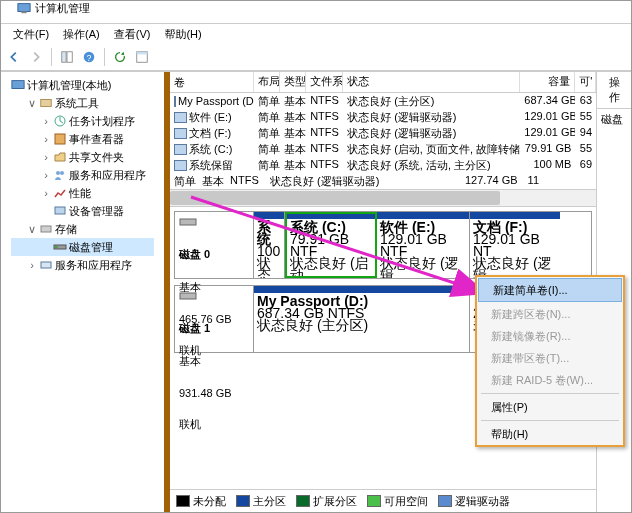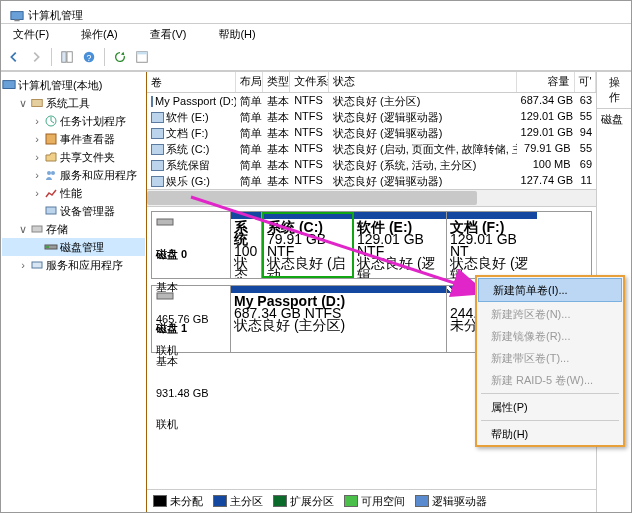--- a/index.html
+++ b/index.html
@@ -1,26 +1,26 @@
 <!DOCTYPE html>
 <html><head>
 <meta charset="utf-8">
 <style>
 html,body{margin:0;padding:0;font-family:"Microsoft YaHei","Segoe UI",sans-serif;font-size:11px;color:#000;background:#fff}
 .window{width:632px;height:513px;border:1px solid #999;display:flex;flex-direction:column;box-sizing:border-box;position:relative;overflow:hidden}
-.titlebar{height:22px;display:flex;align-items:flex-end;padding:0 9px;border-bottom:1px solid #ccc}
+.titlebar{height:22px;display:flex;align-items:flex-start;padding:0 16px;border-bottom:1px solid #ccc}
 .titlebar .ico{width:14px;height:14px;margin-right:4px}
-.menubar{height:20px;display:flex;align-items:center;padding:0 6px;gap:20px}
+.menubar{height:20px;display:flex;align-items:center;padding:0 6px;gap:2px}
 .menubar span{padding:2px 6px}
 .toolbar{height:26px;display:flex;align-items:center;padding:0 4px;gap:4px;border-bottom:1px solid #ccc}
 .tbtn{width:18px;height:18px;display:flex;align-items:center;justify-content:center;border-radius:2px}
 .tbtn svg{width:14px;height:14px}
 .sep{width:1px;height:18px;background:#ccc;margin:0 2px}
 .body{flex:1;display:flex;min-height:0;border-top:1px solid #ccc}
-.tree{width:143px;border-right:1px solid #a16207;padding:4px 1px;overflow:hidden}
+.tree{width:143px;border-right:6px solid #a16207;padding:4px 10px;overflow:hidden}
 .tnode{display:flex;align-items:center;height:18px;white-space:nowrap}
 .tw{width:14px;display:inline-flex;justify-content:center;color:#666}
 .tico{width:14px;height:14px;margin-right:2px;display:inline-flex;align-items:center;justify-content:center}
 .tnode.sel{background:#cde8ff}
 .indent1{padding-left:14px}
 .indent2{padding-left:28px}
 .mid{flex:1;display:flex;flex-direction:column;min-width:0}
 .volhead{height:20px;display:flex;background:#fff;border-bottom:1px solid #ccc}
 .volhead div{border-right:1px solid #ddd;padding:2px 4px;box-sizing:border-box;overflow:hidden;white-space:nowrap}
 .volrow{height:16px;display:flex;padding:0}
@@ -271,21 +271,20 @@
           <div class="volrow">
             <div class="c-vol"><span class="volico"></span>系统保留</div>
             <div class="c-lay">简单</div>
             <div class="c-typ">基本</div>
             <div class="c-fs">NTFS</div>
             <div class="c-st">状态良好 (系统, 活动, 主分区)</div>
             <div class="c-cap">100 MB</div>
             <div class="c-fr">69</div>
           </div>
           <div class="volrow">
-            <div class="c-vol"><span class="volico"></span>娱乐 (G:)</div>
             <div class="c-lay">简单</div>
             <div class="c-typ">基本</div>
             <div class="c-fs">NTFS</div>
             <div class="c-st">状态良好 (逻辑驱动器)</div>
             <div class="c-cap">127.74 GB</div>
             <div class="c-fr">11</div>
           </div>
         </div>
 
       <div class="hscroll">

